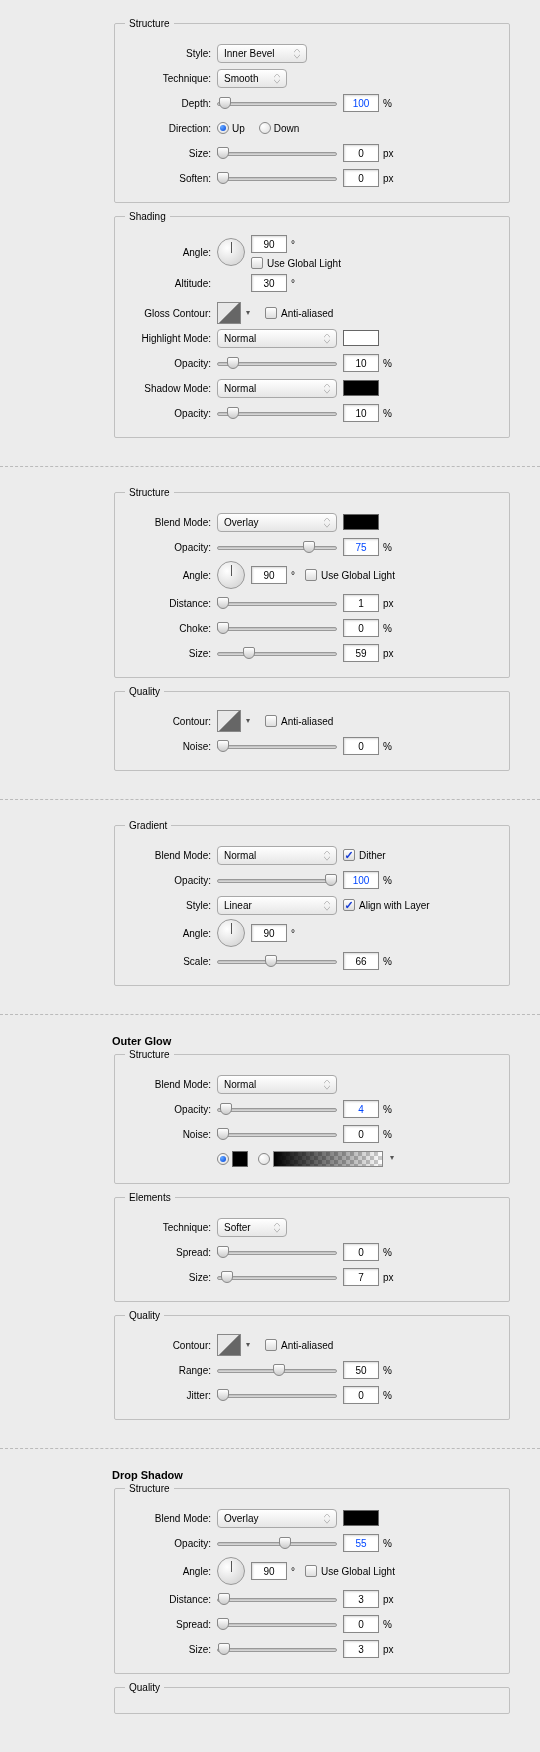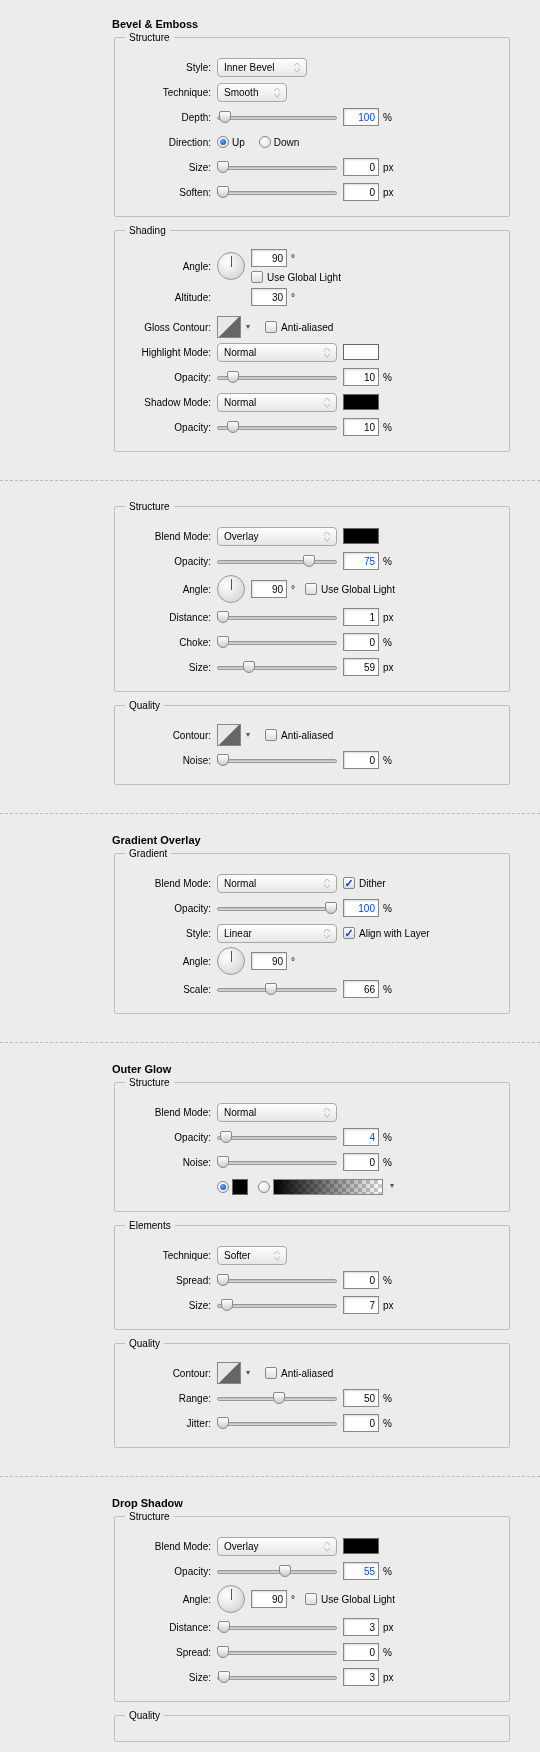--- a/index.html
+++ b/index.html
@@ -11,21 +11,21 @@
 .row { display: flex; align-items: center; min-height: 22px; margin: 3px 16px; }
 .lbl { width: 80px; text-align: right; font-size: 10px; padding-right: 6px; flex-shrink: 0; }
 .select-like { height: 19px; border: 1px solid #a8a8a8; border-radius: 4px; background: linear-gradient(#fff,#e6e6e6); font-size: 10px; padding: 0 10px 0 6px; display: inline-flex; align-items: center; position: relative; min-width: 70px; }
 .select-like::after { content: ""; position: absolute; right: 6px; top: 4px; width: 6px; height: 10px; background: linear-gradient(#777,#777); clip-path: polygon(0 35%, 50% 0, 100% 35%, 100% 40%, 50% 5%, 0 40%, 0 60%, 50% 95%, 100% 60%, 100% 65%, 50% 100%, 0 65%); }
 .select-like.wide { width: 120px; }
 .select-like.med { width: 90px; }
 .select-like.sm { width: 60px; }
 .slider { position: relative; height: 16px; display: inline-block; flex-shrink: 0; }
 .slider .track { position: absolute; top: 7px; left: 0; right: 0; height: 4px; background: linear-gradient(#bbb,#ddd); border: 1px solid #999; border-radius: 2px; }
 .slider .thumb { position: absolute; top: 2px; width: 12px; height: 12px; background: linear-gradient(#fff,#ccc); border: 1px solid #888; border-radius: 2px 2px 6px 6px; }
-.input-num { width: 36px; height: 18px; border: 1px solid #888; background: #fff; font-size: 10px; padding: 0 3px; text-align: right; border-radius: 0; box-shadow: inset 1px 1px 2px rgba(0,0,0,0.15); }
+.input-num { width: 36px; height: 18px; border: 1px solid #888; background: #fff; font-size: 10px; padding: 0 3px; text-align: center; border-radius: 0; box-shadow: inset 1px 1px 2px rgba(0,0,0,0.15); }
 .input-num.sel { color: #0046ff; }
 .unit { font-size: 10px; margin-left: 4px; }
 .swatch { width: 36px; height: 16px; border: 1px solid #666; display: inline-block; }
 .swatch.white { background: #fff; }
 .swatch.black { background: #000; }
 .checkbox { width: 12px; height: 12px; border: 1px solid #888; background: linear-gradient(#fff,#ddd); border-radius: 2px; display: inline-flex; align-items: center; justify-content: center; margin-right: 4px; flex-shrink: 0; }
 .checkbox.checked::after { content: "✓"; font-size: 11px; color: #1a3fd6; font-weight: bold; line-height: 1; }
 .cbtext { font-size: 10px; }
 .radio { width: 12px; height: 12px; border-radius: 50%; border: 1px solid #888; background: radial-gradient(circle at 30% 30%, #fff, #ddd); display: inline-flex; align-items: center; justify-content: center; margin-right: 3px; }
 .radio.checked::after { content: ""; width: 6px; height: 6px; border-radius: 50%; background: radial-gradient(circle at 30% 30%, #6af, #04d); }
@@ -38,21 +38,20 @@
 .gradient-swatch::after { content: "▾"; position: absolute; right: -12px; top: 1px; font-size: 8px; color: #555; border-left: 1px solid #aaa; padding-left: 3px; }
 .glow-grad { width: 110px; height: 16px; border: 1px solid #888; background: linear-gradient(to right, #000, rgba(0,0,0,0)), repeating-conic-gradient(#ccc 0 25%, #fff 0 50%) 0 0/8px 8px; position: relative; }
 .glow-grad::after { content: "▾"; position: absolute; right: -12px; top: 1px; font-size: 8px; color: #555; }
 .divider { border-top: 1px dashed #bbb; margin: 2px 0; }
 .spacer { width: 6px; display: inline-block; }
 </style>
 </head>
 <body>
 
 <div class="panel">
-  <div class="panel-title">Bevel &amp; Emboss</div>
 
   <fieldset>
     <legend>Structure</legend>
     <div class="row">
       <span class="lbl">Style:</span>
       <span class="select-like med">
           <span>Inner Bevel</span>
         </span>
     </div>
     <div class="row">
@@ -256,21 +255,20 @@
       <span class="spacer"></span>
       <input class="input-num" value="0" style="">
       <span class="unit">%</span>
     </div>
   </fieldset>
 </div>
 
 <div class="divider"></div>
 
 <div class="panel">
-  <div class="panel-title">Gradient Overlay</div>
   <fieldset>
     <legend>Gradient</legend>
     <div class="row">
       <span class="lbl">Blend Mode:</span>
       <span class="select-like wide">
           <span>Normal</span>
         </span>
       <span class="spacer"></span>
       <span class="checkbox checked"></span>
       <span class="cbtext">Dither</span>

